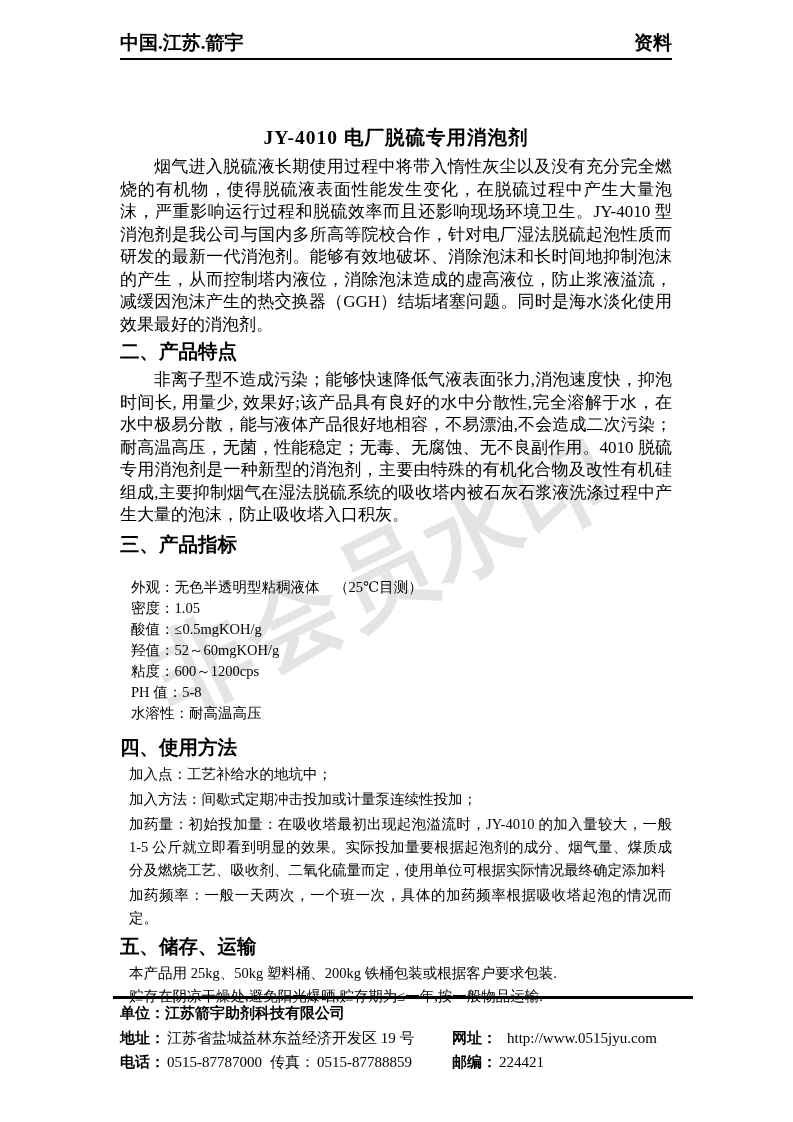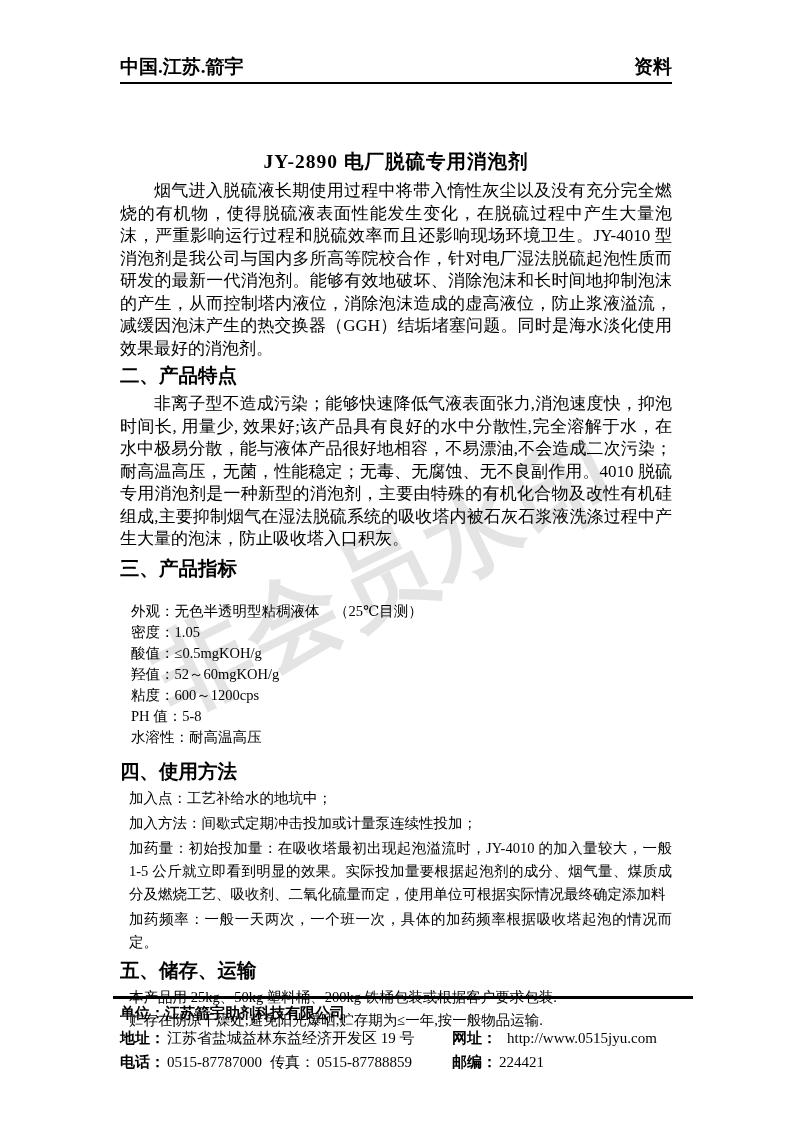--- a/index.html
+++ b/index.html
@@ -23,21 +23,21 @@
     font-weight: bold;
     font-size: 96px;
     letter-spacing: 4px;
     color: #e4e4e4;
     white-space: nowrap;
     z-index: 0;
     user-select: none;
   }
   .inner { position: relative; z-index: 1; padding: 0 121px 0 120px; }
   .doc-header {
-    margin-top: 54px;
+    margin-top: 30px;
     display: flex;
     justify-content: space-between;
     align-items: flex-end;
     font-weight: bold;
     font-size: 19px;
     border-bottom: 2px solid #000;
     padding-bottom: 2px;
     gap: 35px;
   }
   .doc-title {
@@ -96,21 +96,21 @@
 
   <div class="watermark">非会员水印</div>
 
   <div class="inner">
 
     <div class="doc-header">
       <span>中国.江苏.箭宇</span>
       <span>资料</span>
     </div>
 
-    <div class="doc-title">JY-2890 电厂脱硫专用消泡剂</div>
+    <div class="doc-title">JY-4010 电厂脱硫专用消泡剂</div>
 
     <p class="para">烟气进入脱硫液长期使用过程中将带入惰性灰尘以及没有充分完全燃烧的有机物，使得脱硫液表面性能发生变化，在脱硫过程中产生大量泡沫，严重影响运行过程和脱硫效率而且还影响现场环境卫生。JY-4010 型消泡剂是我公司与国内多所高等院校合作，针对电厂湿法脱硫起泡性质而研发的最新一代消泡剂。能够有效地破坏、消除泡沫和长时间地抑制泡沫的产生，从而控制塔内液位，消除泡沫造成的虚高液位，防止浆液溢流，减缓因泡沫产生的热交换器（GGH）结垢堵塞问题。同时是海水淡化使用效果最好的消泡剂。</p>
 
     <div class="sec-h h2">二、产品特点</div>
     <p class="para">非离子型不造成污染；能够快速降低气液表面张力,消泡速度快，抑泡时间长, 用量少, 效果好;该产品具有良好的水中分散性,完全溶解于水，在水中极易分散，能与液体产品很好地相容，不易漂油,不会造成二次污染；耐高温高压，无菌，性能稳定；无毒、无腐蚀、无不良副作用。4010 脱硫专用消泡剂是一种新型的消泡剂，主要由特殊的有机化合物及改性有机硅组成,主要抑制烟气在湿法脱硫系统的吸收塔内被石灰石浆液洗涤过程中产生大量的泡沫，防止吸收塔入口积灰。</p>
 
     <div class="sec-h h3">三、产品指标</div>
     <div class="spec-list">
       <div class="li">外观：无色半透明型粘稠液体　（25℃目测）</div>
       <div class="li">密度：1.05</div>

